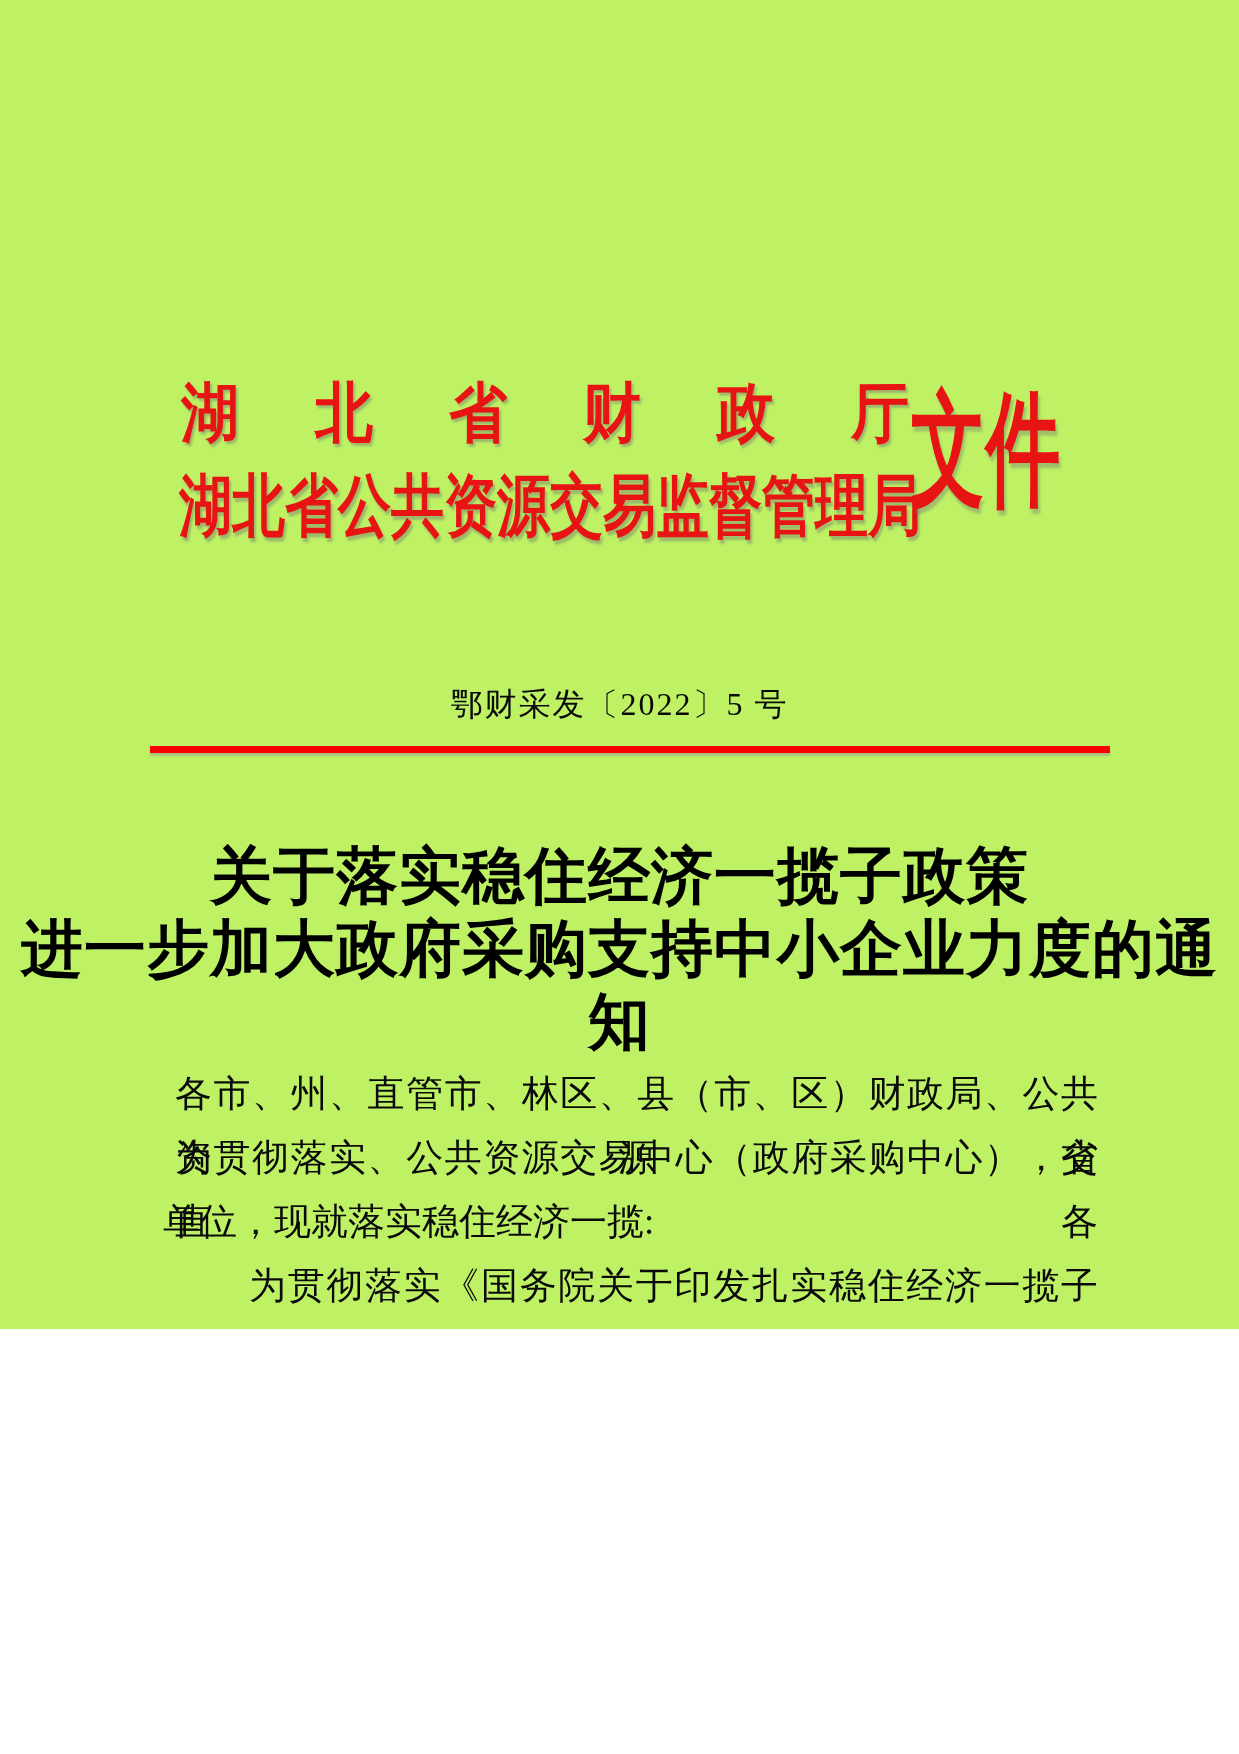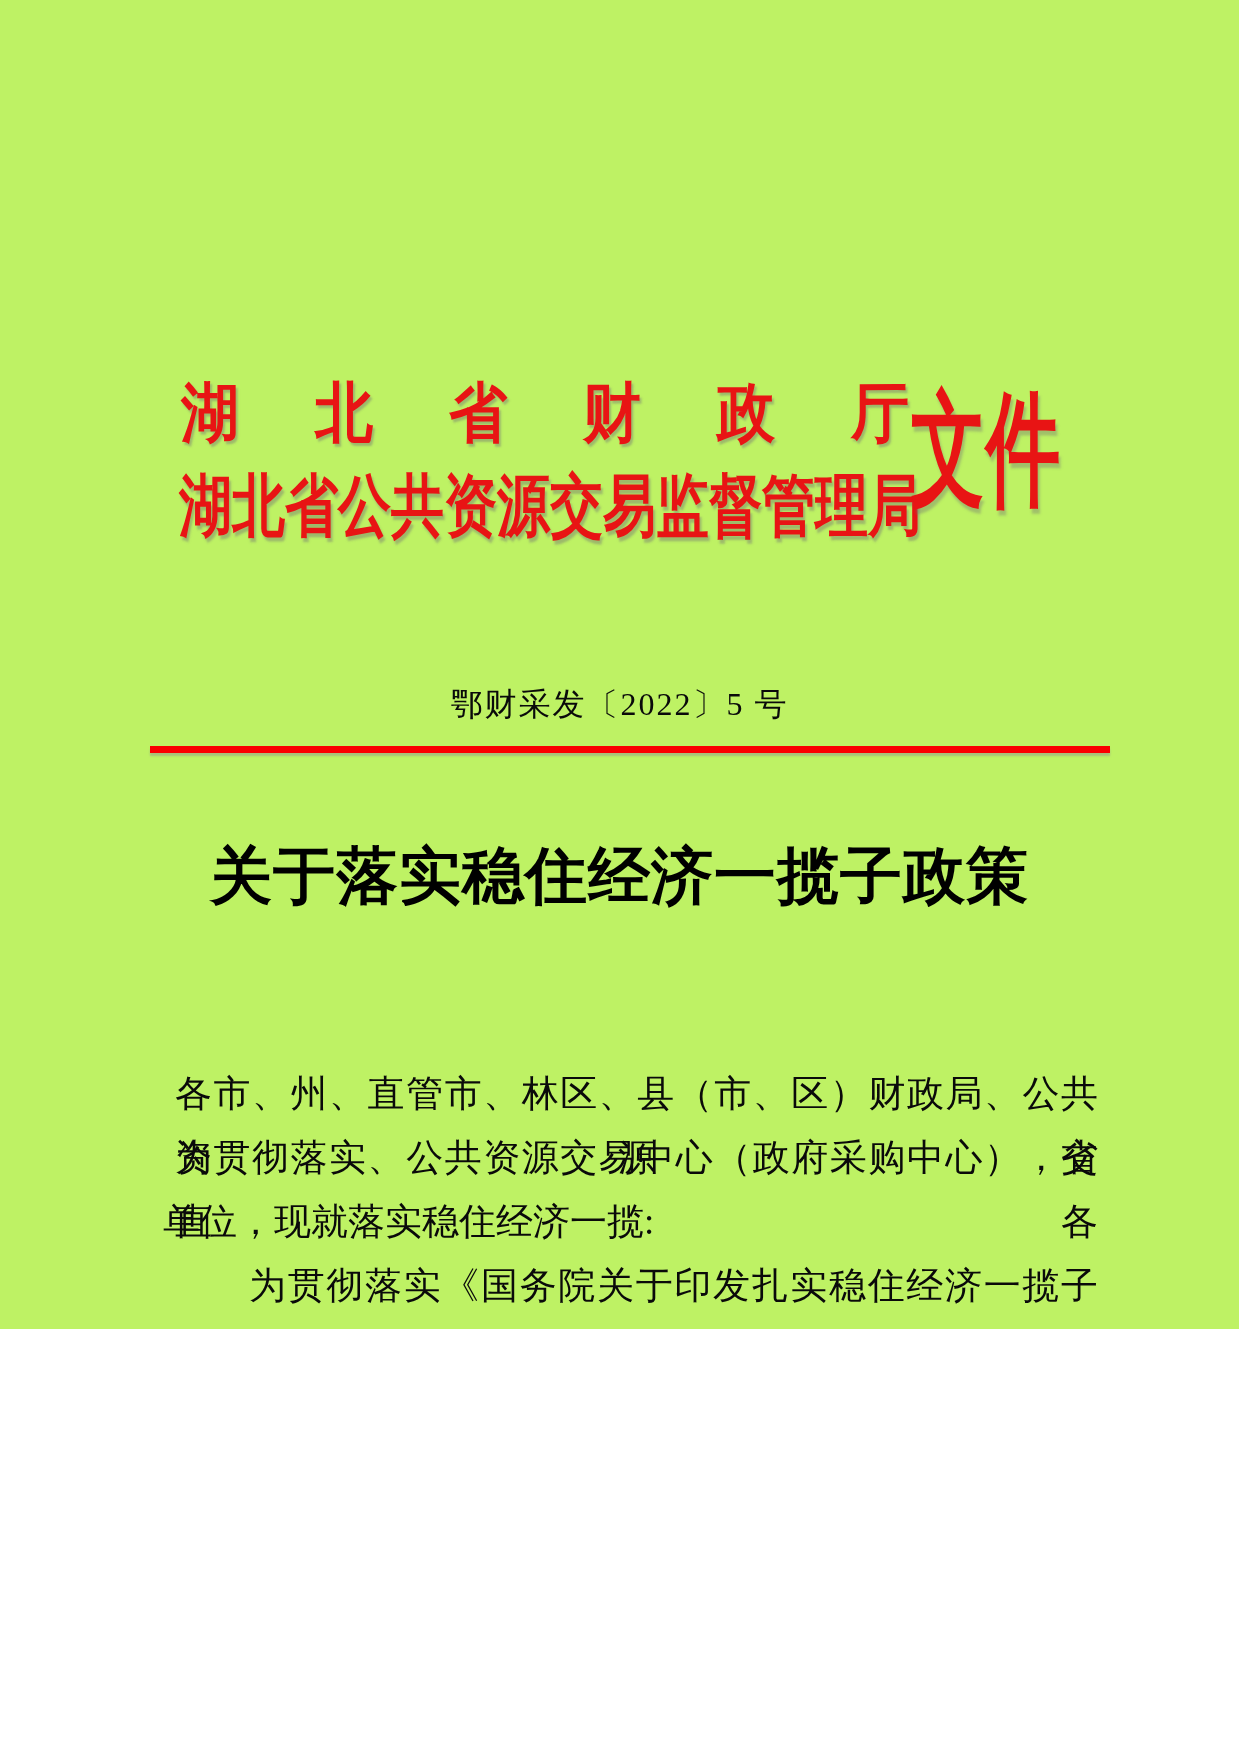--- a/index.html
+++ b/index.html
@@ -83,20 +83,21 @@
   <div class="hdr-line2">湖北省公共资源交易监督管理局</div>
 
   <div class="hdr-wenjian">文件</div>
 
   <div class="doc-number">鄂财采发〔2022〕5 号</div>
 
   <div class="red-rule"></div>
 
   <div class="title">
     <div>关于落实稳住经济一揽子政策</div>
+    <div>进一步加大政府采购支持中小企业力度的通知</div>
   </div>
 
   <div class="body">
     <div class="body-line justify">各市、州、直管市、林区、县（市、区）财政局、公共资源交</div>
     <div class="body-line justify">为贯彻落实、公共资源交易中心（政府采购中心），省直各</div>
     <div class="body-line">单位，现就落实稳住经济一揽:</div>
     <div class="body-line justify indent">为贯彻落实《国务院关于印发扎实稳住经济一揽子政策措</div>
     <div class="body-line justify">施的通知》（国发〔2022〕11 号）、《财政部关于进一步加大</div>
     <div class="body-line justify">政府采购支持中小企业力度的通知》（财库〔2026〕19 号）和</div>
     <div class="body-line justify">省政府贯彻落实中央扎实稳住经济一揽子政策措施工作清单有</div>

